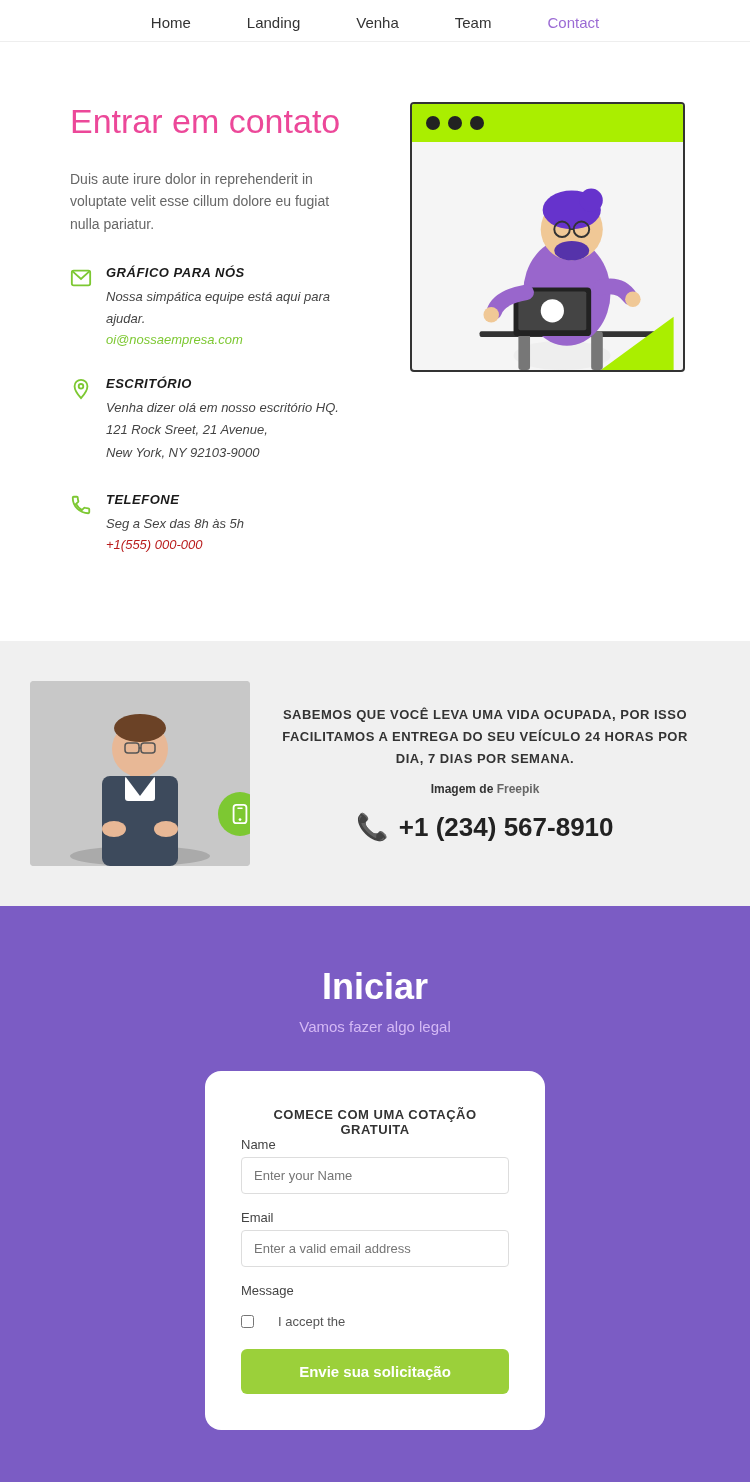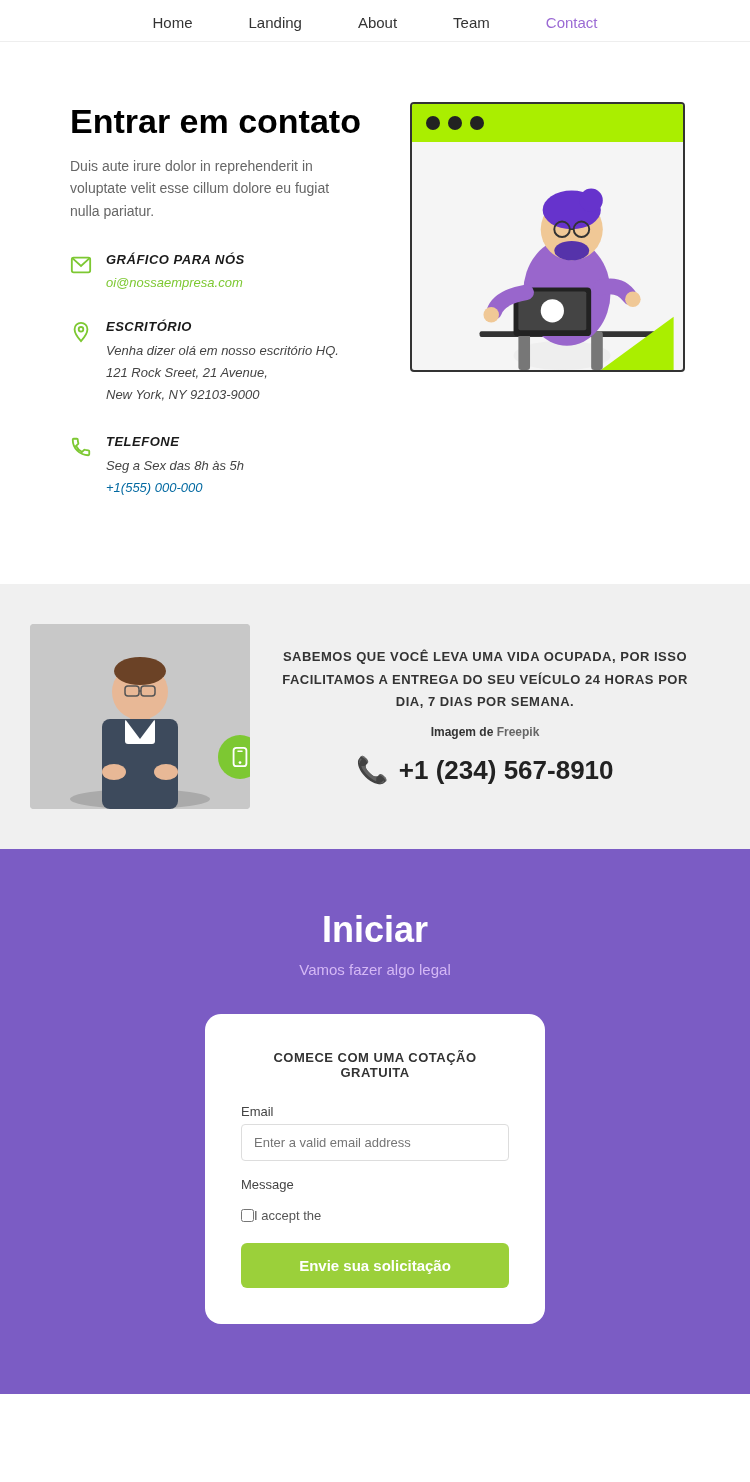--- a/index.html
+++ b/index.html
@@ -26,23 +26,23 @@
       display: flex;
       padding: 60px 60px 60px 70px;
       gap: 40px;
       background: #fff;
     }
     .contact-left { flex: 1; }
     .contact-right { flex: 0 0 280px; }
 
     .contact-left h1 {
       font-size: 34px;
-      font-weight: 700;
-      color: #000000;
-      margin-bottom: 14px;
+      font-weight: 400;
+      color: #ec4899;
+      margin-bottom: 27px;
     }
     .contact-left .subtitle {
       font-size: 14px;
       color: #666;
       line-height: 1.6;
       margin-bottom: 30px;
       max-width: 290px;
     }
 
     .contact-item {
@@ -210,21 +210,20 @@
       padding: 36px 36px 36px;
       max-width: 340px;
       margin: 0 auto;
     }
     .form-card h3 {
       font-size: 13px;
       font-weight: 700;
       letter-spacing: 0.5px;
       color: #333;
       text-align: center;
-      margin-bottom: 24px;
       text-transform: uppercase;
     }
     .form-group {
       margin-bottom: 16px;
       text-align: left;
     }
     .form-group label {
       display: block;
       font-size: 13px;
       color: #444;
@@ -241,21 +240,21 @@
       outline: none;
       font-family: Arial, sans-serif;
     }
     .form-group textarea {
       height: 90px;
       resize: vertical;
     }
     .checkbox-row {
       display: flex;
       align-items: center;
-      gap: 0;
+      gap: 24px;
       margin-bottom: 20px;
       text-align: left;
     }
     .checkbox-row label {
       font-size: 13px;
       color: #555;
     }
     .submit-btn {
       width: 100%;
       background: #9bd03a;
@@ -267,39 +266,40 @@
       font-weight: 600;
       cursor: pointer;
     }
   </style>
 </head>
 <body>
 
 <nav>
   <a href="#">Home</a>
   <a href="#">Landing</a>
-  <a href="#">About</a>
+  <a href="#">Venha</a>
   <a href="#">Team</a>
   <a href="#" class="active">Contact</a>
 </nav>
 
 <section class="contact-section">
   <div class="contact-left">
     <h1>Entrar em contato</h1>
     <p class="subtitle">Duis aute irure dolor in reprehenderit in voluptate velit esse cillum dolore eu fugiat nulla pariatur.</p>
 
     <div class="contact-item">
       <div class="contact-icon">
         <svg viewBox="0 0 24 24" fill="none" stroke="#7dc832" stroke-width="2">
           <rect x="2" y="4" width="20" height="16" rx="2"></rect>
           <polyline points="2,4 12,13 22,4"></polyline>
         </svg>
       </div>
       <div class="contact-item-content">
         <h3>GRÁFICO PARA NÓS</h3>
+        <p>Nossa simpática equipe está aqui para ajudar.</p>
         <a href="mailto:oi@nossaempresa.com">oi@nossaempresa.com</a>
       </div>
     </div>
 
     <div class="contact-item">
       <div class="contact-icon">
         <svg viewBox="0 0 24 24" fill="none" stroke="#7dc832" stroke-width="2">
           <path d="M12 2C8.13 2 5 5.13 5 9c0 5.25 7 13 7 13s7-7.75 7-13c0-3.87-3.13-7-7-7z"></path>
           <circle cx="12" cy="9" r="2.5"></circle>
         </svg>
@@ -314,21 +314,21 @@
 
     <div class="contact-item">
       <div class="contact-icon">
         <svg viewBox="0 0 24 24" fill="none" stroke="#7dc832" stroke-width="2">
           <path d="M6.6 10.8c1.4 2.8 3.8 5.1 6.6 6.6l2.2-2.2c.3-.3.7-.4 1-.2 1.1.4 2.3.6 3.6.6.6 0 1 .4 1 1V20c0 .6-.4 1-1 1-9.4 0-17-7.6-17-17 0-.6.4-1 1-1h3.5c.6 0 1 .4 1 1 0 1.3.2 2.5.6 3.6.1.3 0 .7-.2 1L6.6 10.8z"></path>
         </svg>
       </div>
       <div class="contact-item-content">
         <h3>TELEFONE</h3>
         <p>Seg a Sex das 8h às 5h</p>
-        <a href="tel:+15550000000" style="color:#0369a1;font-size:13px;text-decoration:none;">+1(555) 000-000</a>
+        <a href="tel:+15550000000" style="color:#b91c1c;font-size:13px;text-decoration:none;">+1(555) 000-000</a>
       </div>
     </div>
   </div>
 
   <div class="contact-right">
     <div class="illustration-box">
       <div class="illustration-header">
         <div class="dot"></div>
         <div class="dot"></div>
         <div class="dot"></div>
@@ -429,20 +429,24 @@
   </div>
 </section>
 
 <section class="cta-section">
   <h2>Iniciar</h2>
   <p class="cta-sub">Vamos fazer algo legal</p>
 
   <div class="form-card">
     <h3>COMECE COM UMA COTAÇÃO GRATUITA</h3>
 
+    <div class="form-group">
+      <label>Name</label>
+      <input type="text" placeholder="Enter your Name" style="">
+    </div>
 
     <div class="form-group">
       <label>Email</label>
       <input type="email" placeholder="Enter a valid email address" style="">
     </div>
 
     <div class="form-group">
       <label>Message</label>
     </div>
 

